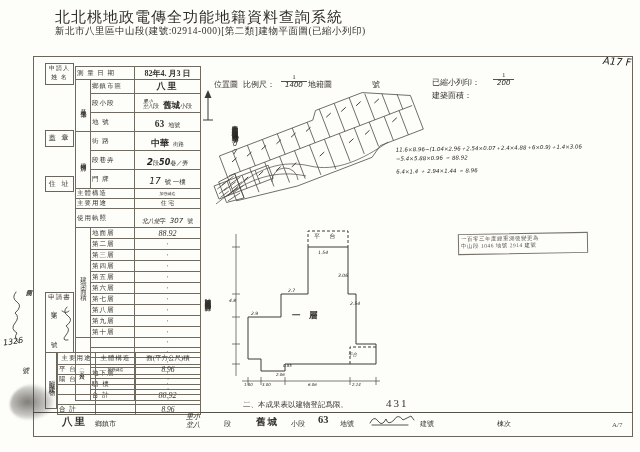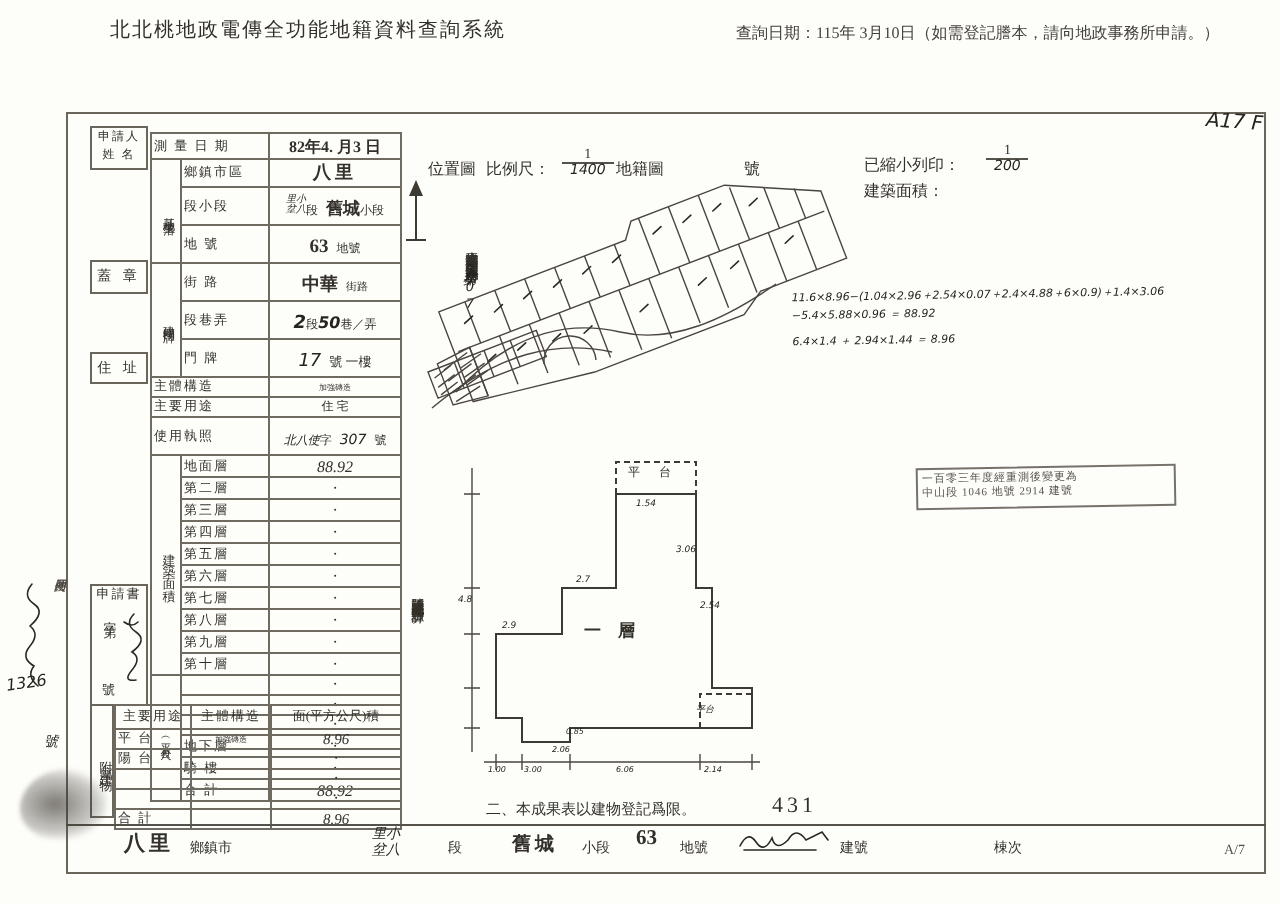--- a/index.html
+++ b/index.html
@@ -24,22 +24,22 @@
   svg{display:block;}
   .sk{stroke:#3d3a33;fill:none;stroke-width:1;}
   .skt{stroke:#4a463e;fill:none;stroke-width:.7;}
   .hwline{stroke:#2b2823;fill:none;stroke-width:.8;stroke-linecap:round;}
 </style>
 </head>
 <body>
 
 <div id="page">
 
-  <div class="abs p" style="left:55px;top:8px;font-size:10px;letter-spacing:1px;">北北桃地政電傳全功能地籍資料查詢系統</div>
-  <div class="abs p" style="left:368px;top:11px;font-size:8px;color:#45423c;">查詢日期：115年 3月10日（如需登記謄本，請向地政事務所申請。）</div>
+  <div class="abs p" style="left:55px;top:8px;font-size:15px;letter-spacing:1px;">北北桃地政電傳全功能地籍資料查詢系統</div>
+  <div class="abs p" style="left:55px;top:25px;font-size:9.5px;letter-spacing:.5px;">新北市八里區中山段(建號:02914-000)[第二類]建物平面圖(已縮小列印)</div>
 
   <div class="abs box" style="left:33px;top:56px;width:600px;height:381px;border-width:1.5px;"></div>
 
   <div class="abs hw" style="left:603px;top:56px;font-size:10px;transform:rotate(4deg);">A17 F</div>
 
   <div class="abs p" style="left:214px;top:79px;font-size:8px;">位置圖</div>
   <div class="abs p" style="left:243px;top:79px;font-size:8px;">比例尺：</div>
   <div class="abs frac p" style="left:281px;top:74px;font-size:7px;">
     <span>1</span>
     <span class="den hw">1400</span>

